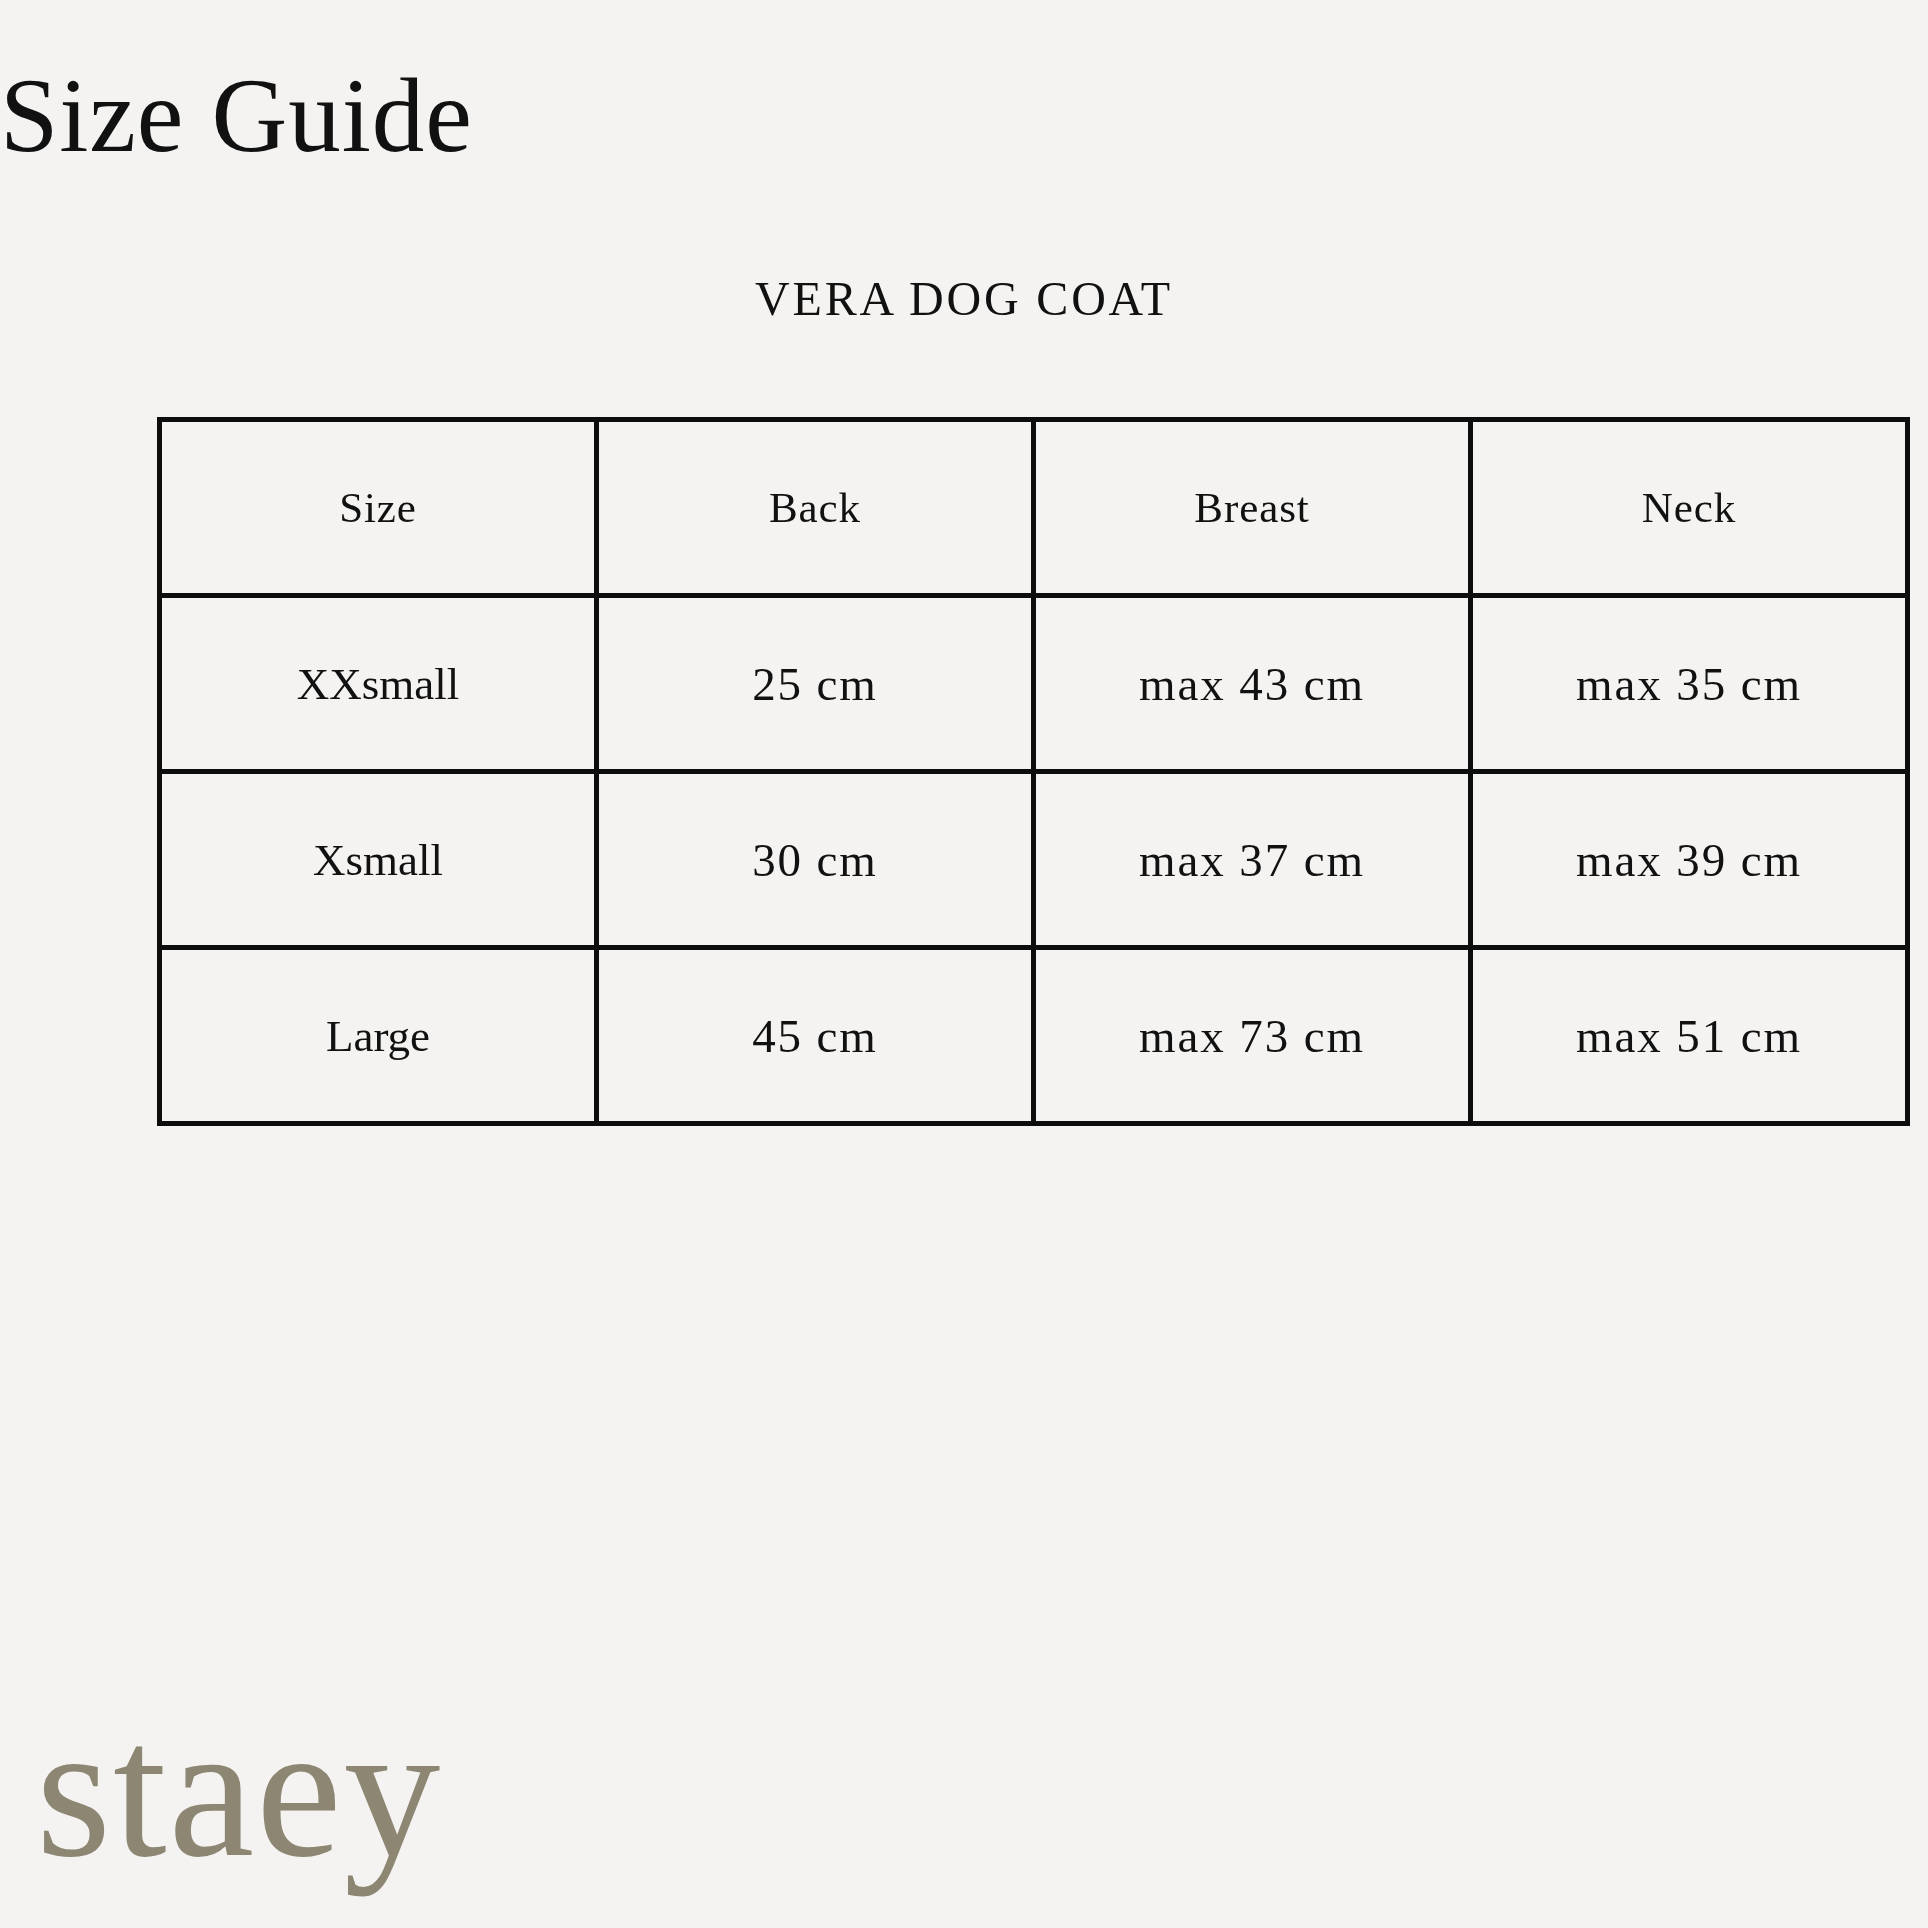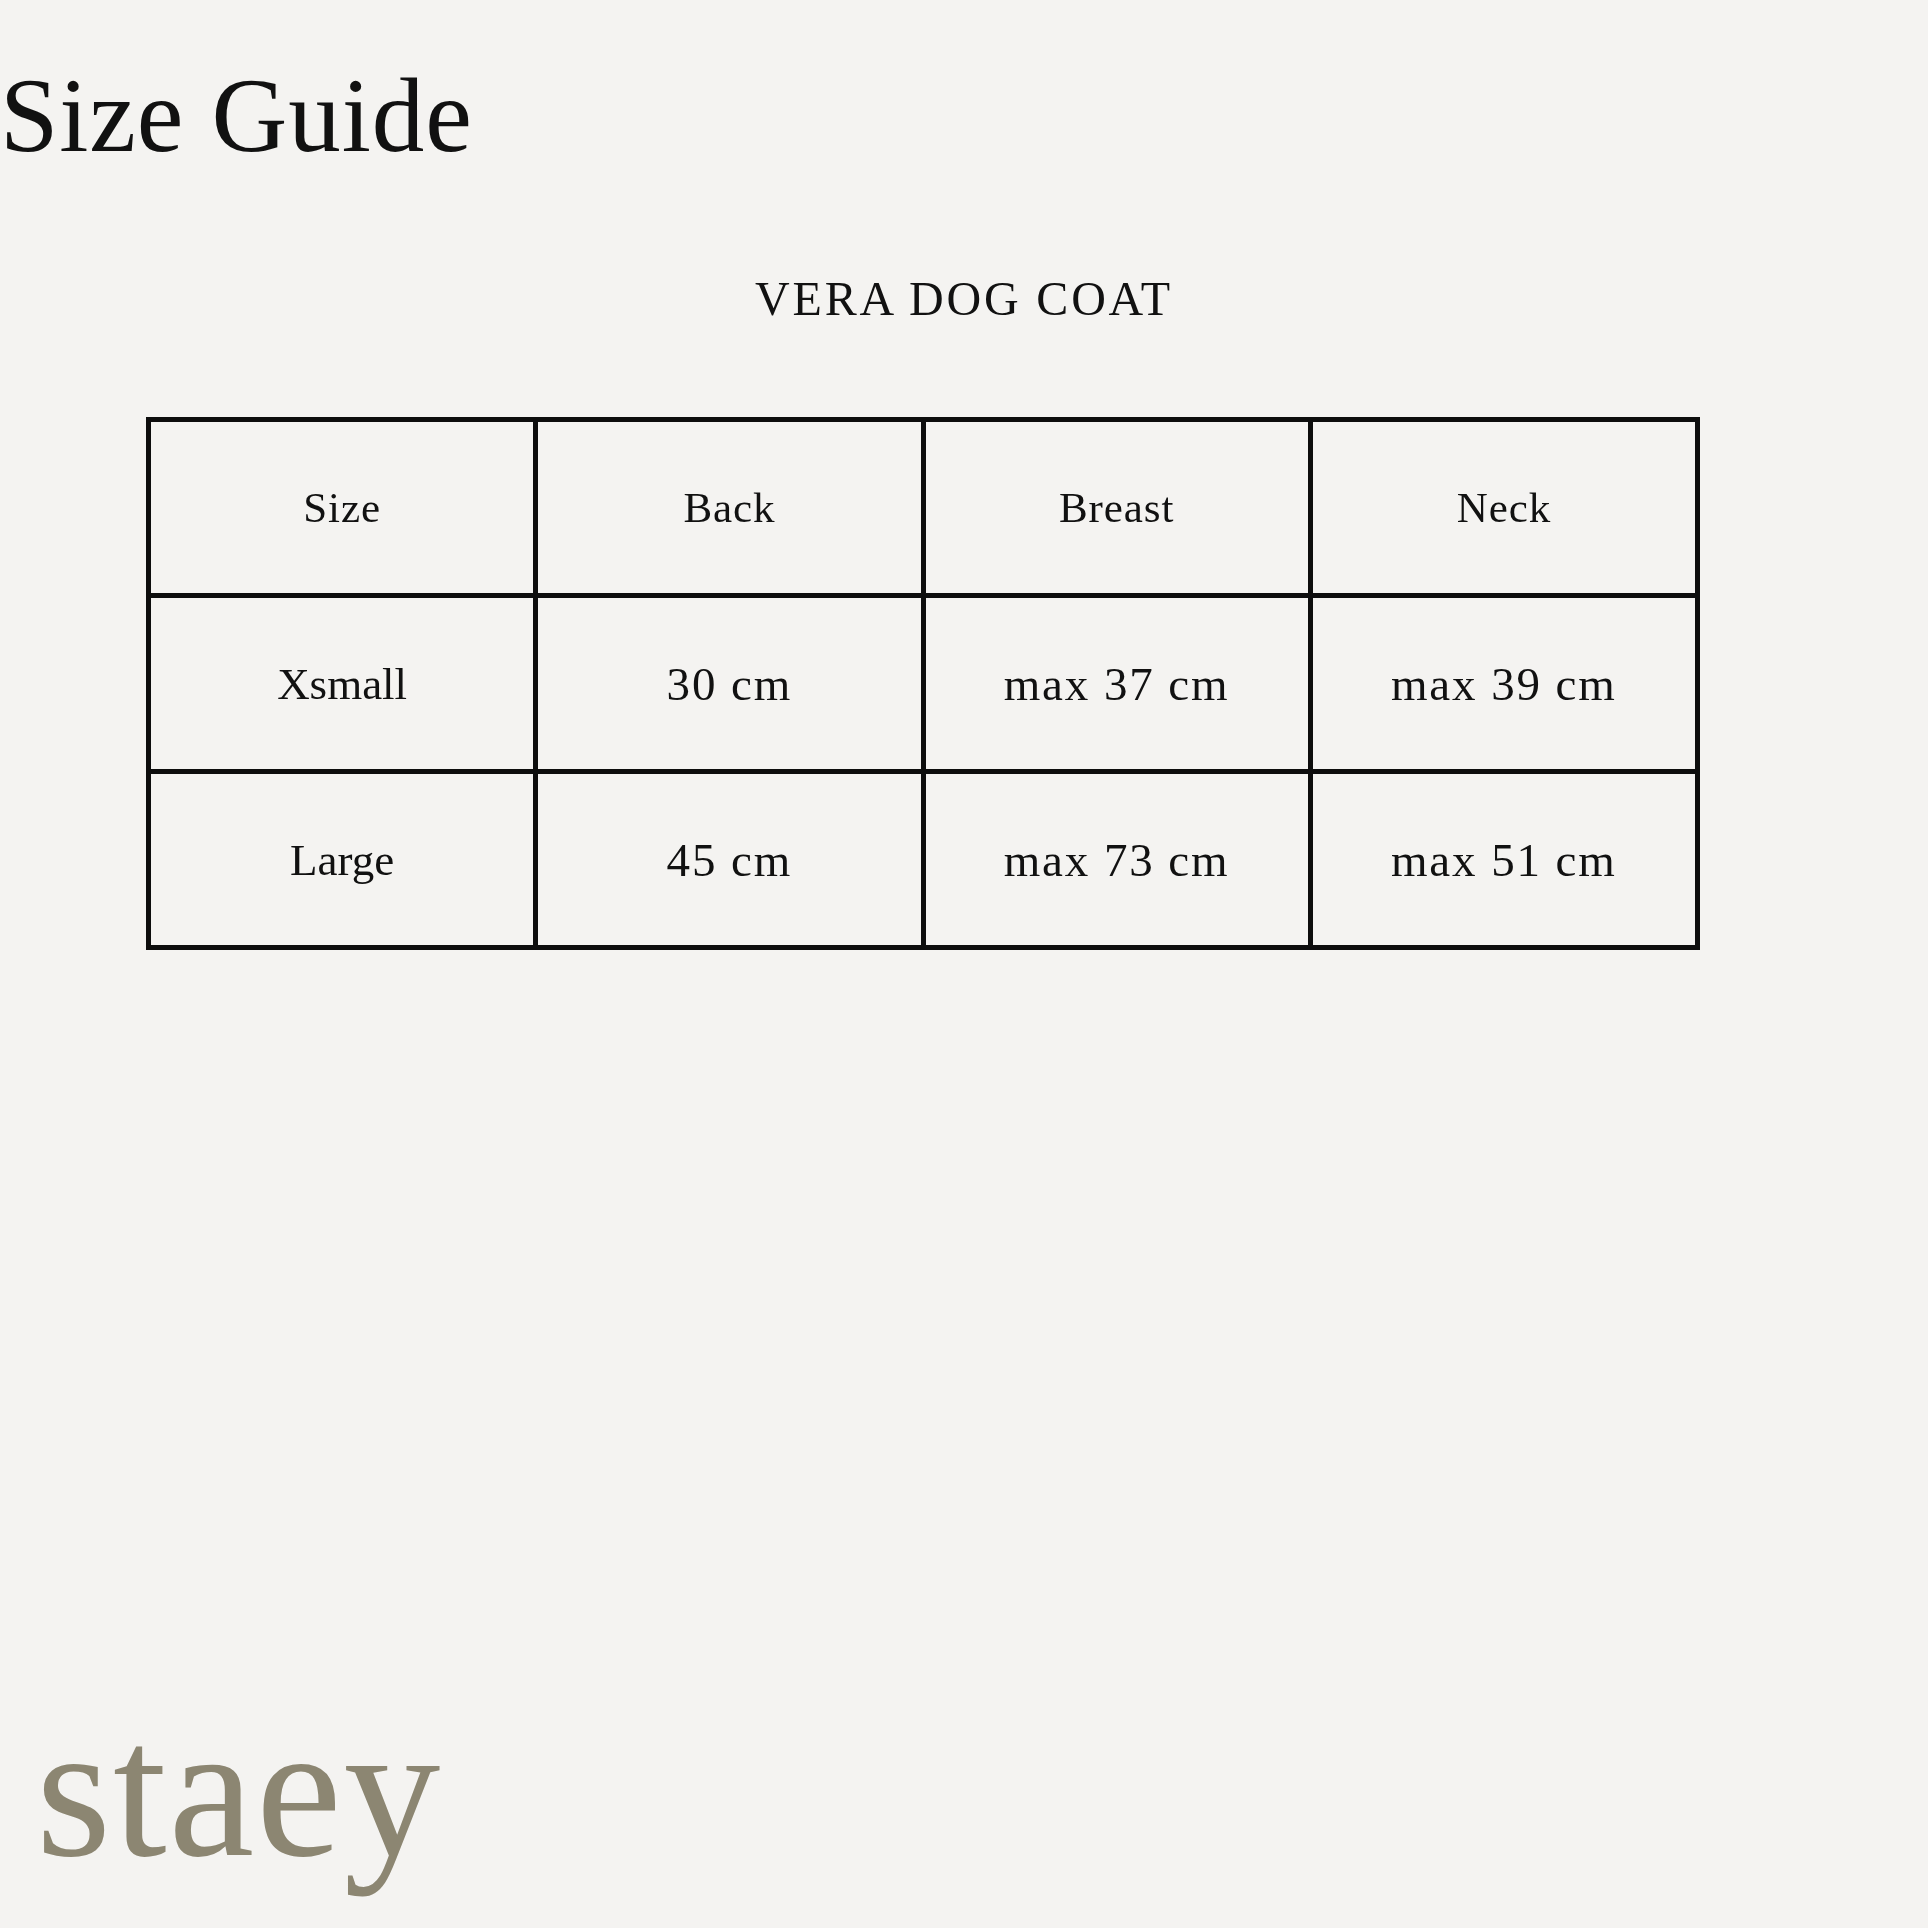--- a/index.html
+++ b/index.html
@@ -33,23 +33,23 @@
     margin:0;
     position:absolute;
     top:271px;left:0;right:0;
     text-align:center;
     font-size:48px;
     font-weight:400;
     letter-spacing:2.8px;
   }
   table.size-table{
     position:absolute;
-    left:146px;
+    left:157px;
     top:417px;
-    width:1554px;
+    width:1753px;
     border-collapse:collapse;
     table-layout:fixed;
     background:var(--bg);
   }
   table.size-table th,
   table.size-table td{
     border:5.6px solid var(--line);
     width:25%;
     height:171px;           
     text-align:center;
@@ -92,20 +92,26 @@
     <thead>
       <tr>
         <th>Size</th>
         <th>Back</th>
         <th>Breast</th>
         <th>Neck</th>
       </tr>
     </thead>
     <tbody>
       <tr>
+        <td class="size-label">XXsmall</td>
+        <td class="value">25 cm</td>
+        <td class="value">max 43 cm</td>
+        <td class="value">max 35 cm</td>
+      </tr>
+      <tr>
         <td class="size-label">Xsmall</td>
         <td class="value">30 cm</td>
         <td class="value">max 37 cm</td>
         <td class="value">max 39 cm</td>
       </tr>
       <tr>
         <td class="size-label">Large</td>
         <td class="value">45 cm</td>
         <td class="value">max 73 cm</td>
         <td class="value">max 51 cm</td>

